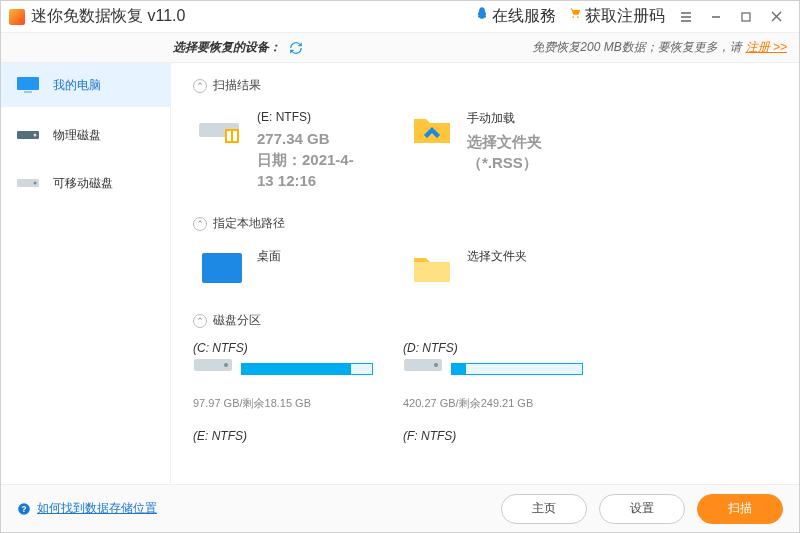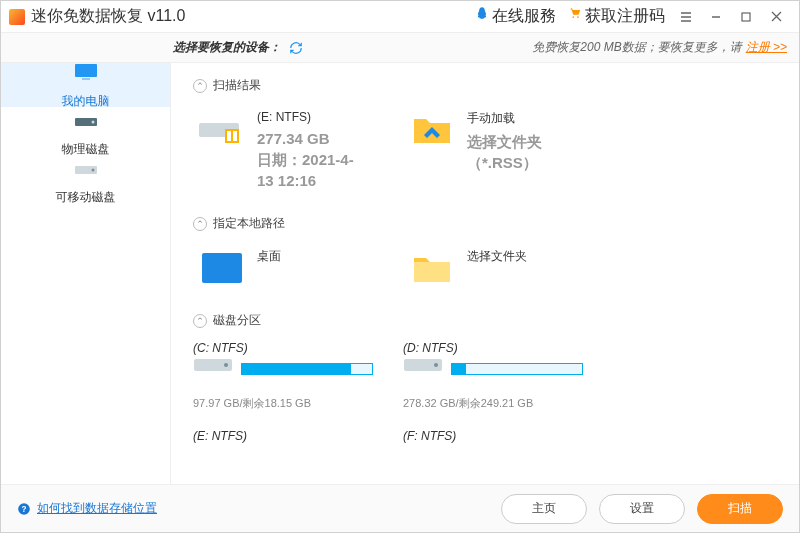--- a/index.html
+++ b/index.html
@@ -14,21 +14,21 @@
 .titlebar .tblink.reg svg{color:#ff9800;}
 .titlebar .winbtn{width:30px;height:32px;display:flex;align-items:center;justify-content:center;color:#666;cursor:pointer;}
 .subbar{height:30px;display:flex;align-items:center;padding:0 12px;font-size:12px;color:#555;border-bottom:1px solid #eee;background:#fafafa;font-style:italic;}
 .subbar .devlabel{font-weight:bold;color:#333;margin-left:160px;}
 .subbar .refresh{margin-left:8px;color:#2196f3;cursor:pointer;}
 .subbar .spacer{flex:1;}
 .subbar .promo{color:#666;}
 .subbar .promo a{color:#ff7a00;text-decoration:underline;margin-left:4px;cursor:pointer;}
 .body{flex:1;display:flex;overflow:hidden;}
 .sidebar{width:170px;border-right:1px solid #eee;padding-top:0;}
-.sbitem{display:flex;align-items:center;gap:12px;height:40px;padding:0 14px;font-size:12px;color:#333;cursor:pointer;margin-top:8px;flex-direction:column;}
+.sbitem{display:flex;align-items:center;gap:12px;height:40px;padding:0 14px;font-size:12px;color:#333;cursor:pointer;margin-top:8px;}
 .sbitem.active{background:#e7f3ff;color:#1976d2;margin-top:0;height:44px;}
 .sbitem .ico{width:26px;height:18px;display:flex;align-items:center;justify-content:center;}
 .main{flex:1;overflow:auto;padding:14px 22px 10px 22px;font-size:12px;color:#333;}
 .section{margin-bottom:20px;}
 .sechdr{display:flex;align-items:center;gap:6px;margin-bottom:12px;color:#444;}
 .sechdr .chev{width:14px;height:14px;border:1px solid #bbb;border-radius:50%;display:flex;align-items:center;justify-content:center;color:#888;font-size:9px;}
 .row{display:flex;gap:30px;flex-wrap:wrap;}
 .card{width:180px;display:flex;gap:10px;align-items:flex-start;cursor:pointer;padding:4px;}
 .card .thumb{width:50px;height:40px;display:flex;align-items:center;justify-content:center;flex-shrink:0;}
 .card .meta .name{color:#333;margin-bottom:4px;}
@@ -236,21 +236,21 @@
                     <rect x="1" y="4" width="38" height="12" rx="2" fill="#cfd8dc"></rect>
                     <circle cx="33" cy="10" r="2" fill="#78909c"></circle>
                   </svg>
                 </span>
                 <div style="flex:1">
                   <div class="bar">
                     <div class="fill" style="width:11%"></div>
                   </div>
                 </div>
               </div>
-              <div class="usage">278.32 GB/剩余249.21 GB</div>
+              <div class="usage">420.27 GB/剩余249.21 GB</div>
             </div>
             <div class="diskcard">
               <div class="label">(E: NTFS)</div>
             </div>
             <div class="diskcard">
               <div class="label">(F: NTFS)</div>
             </div>
           </div>
       </div>
 

